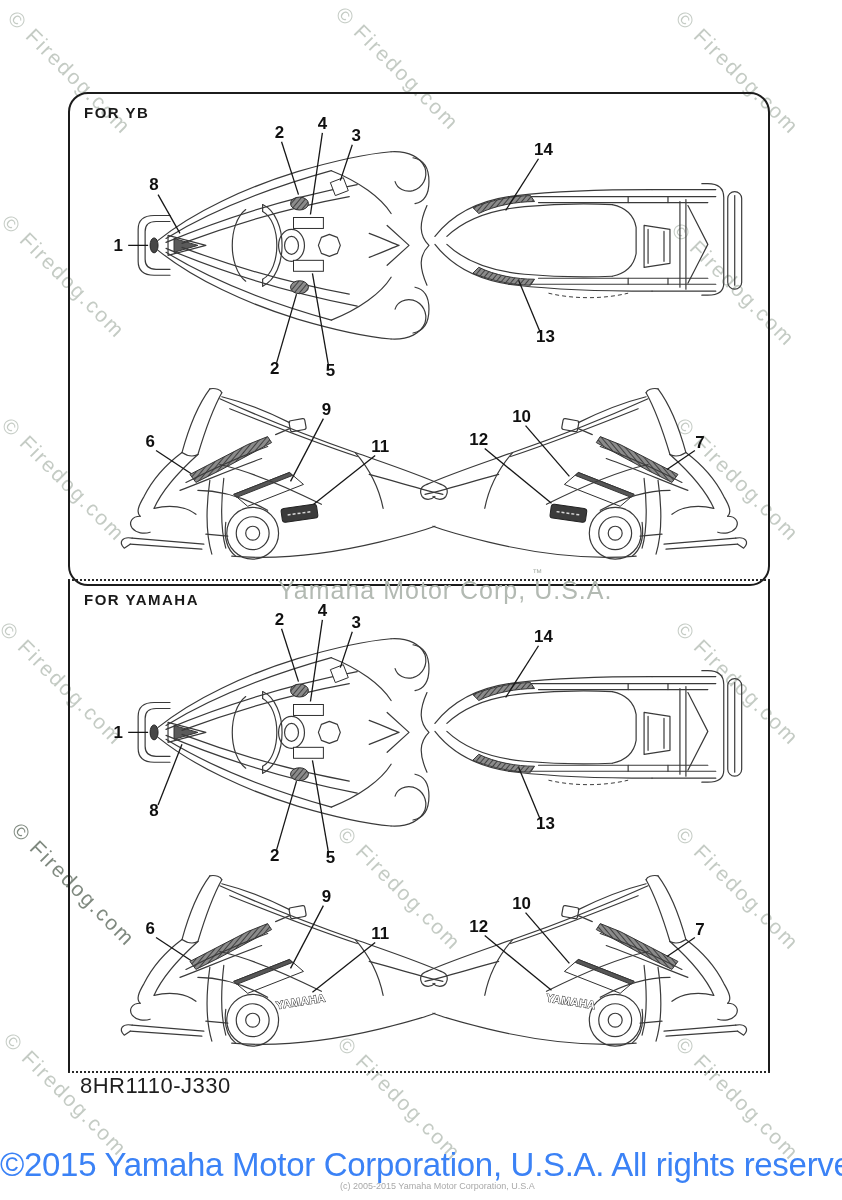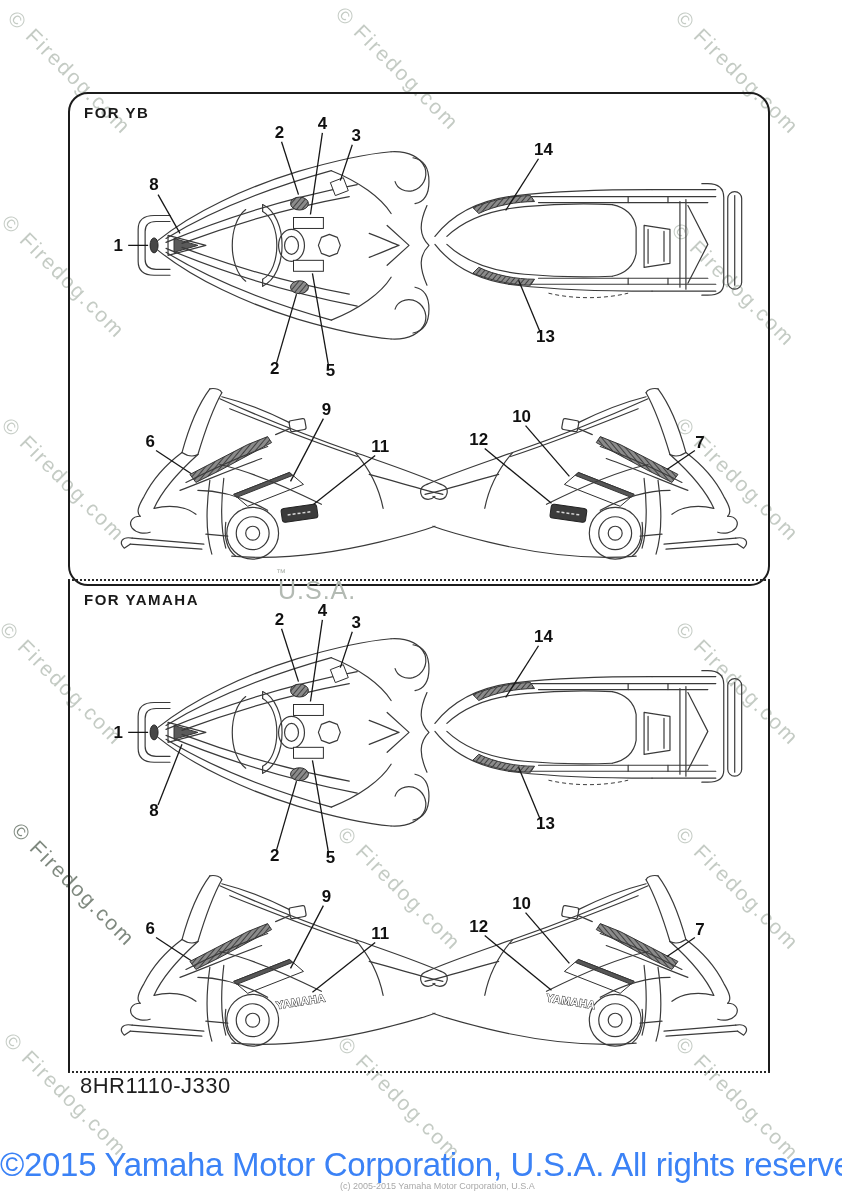--- a/index.html
+++ b/index.html
@@ -203,21 +203,21 @@
 <div class="wm" style="left:688px;top:413px">© Firedog.com</div>
 <div class="wm" style="left:12px;top:617px">© Firedog.com</div>
 <div class="wm" style="left:688px;top:617px">© Firedog.com</div>
 <div class="wm wm-dark" style="left:24px;top:818px">© Firedog.com</div>
 <div class="wm" style="left:350px;top:822px">© Firedog.com</div>
 <div class="wm" style="left:688px;top:822px">© Firedog.com</div>
 <div class="wm" style="left:16px;top:1028px">© Firedog.com</div>
 <div class="wm" style="left:350px;top:1032px">© Firedog.com</div>
 <div class="wm" style="left:688px;top:1032px">© Firedog.com</div>
 
-<div class="center-wm"><span class="upart"><span class="tm">™</span><span>U.S.A.</span></span></div>
+<div class="center-wm"><span>Yamaha Motor Corp, </span><span class="upart"><span class="tm">™</span><span>U.S.A.</span></span></div>
 
 <div class="panel" id="panel-1">
   <div class="panel-title">FOR YB</div>
   <svg class="panel-svg" viewBox="0 0 700 492">
     <use href="#s-panel"></use>
     <g>
       <path class="ld" d="M88,101 L110,140"></path>
       <text class="cn" x="84" y="96">8</text>
     </g>
     <g>

